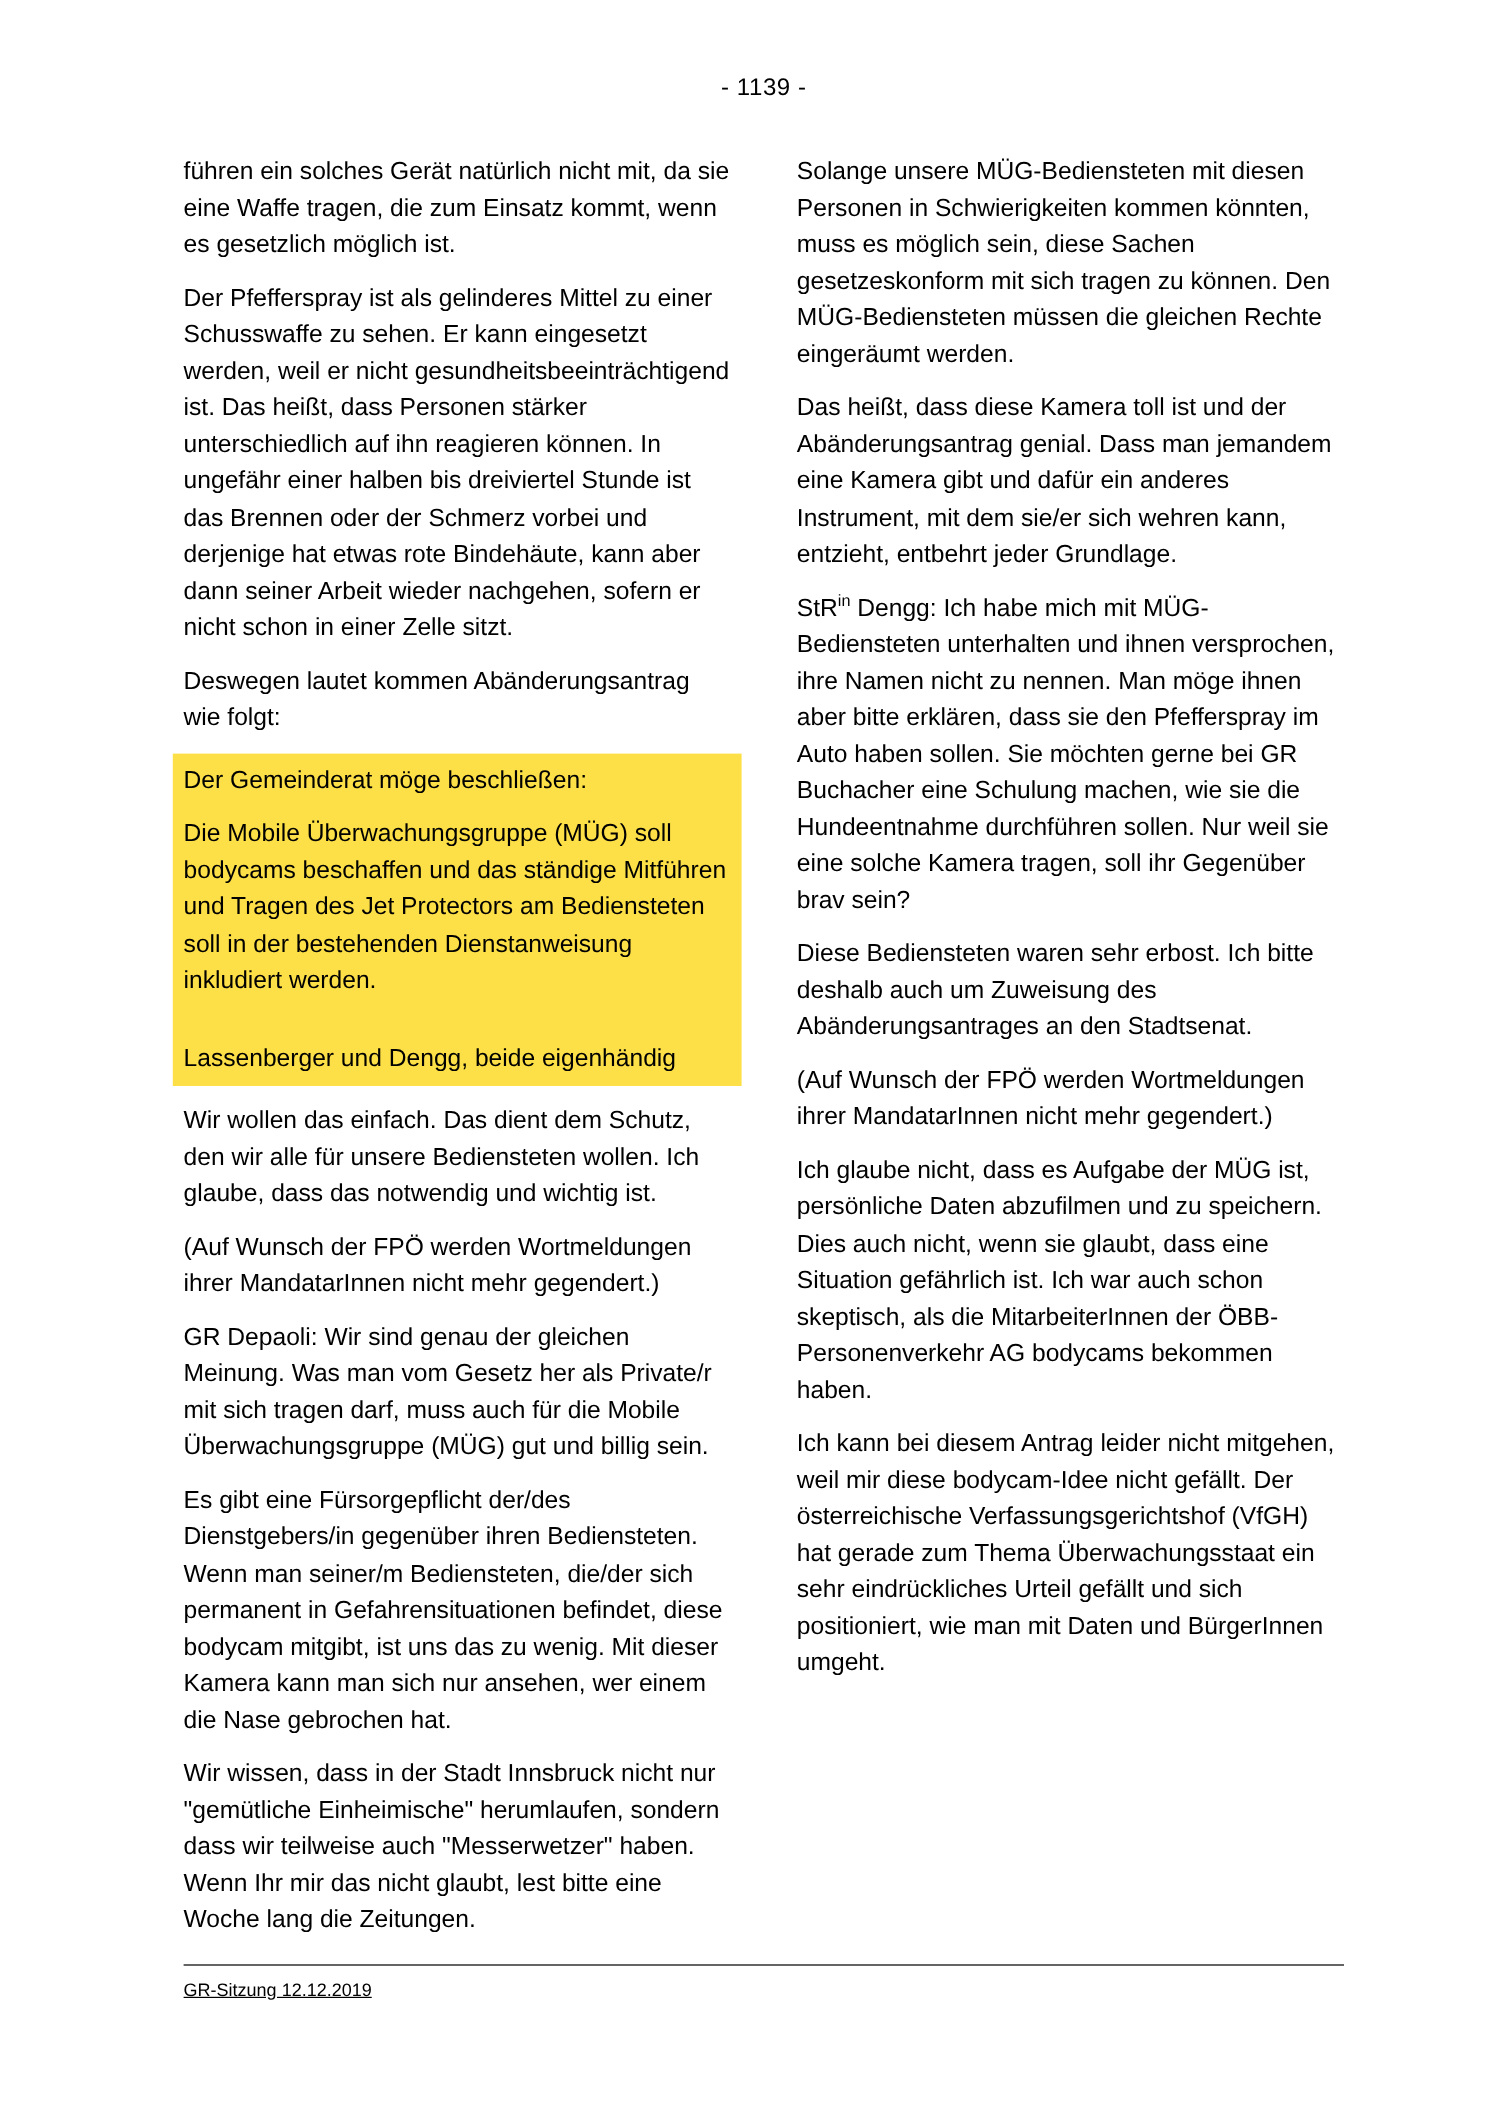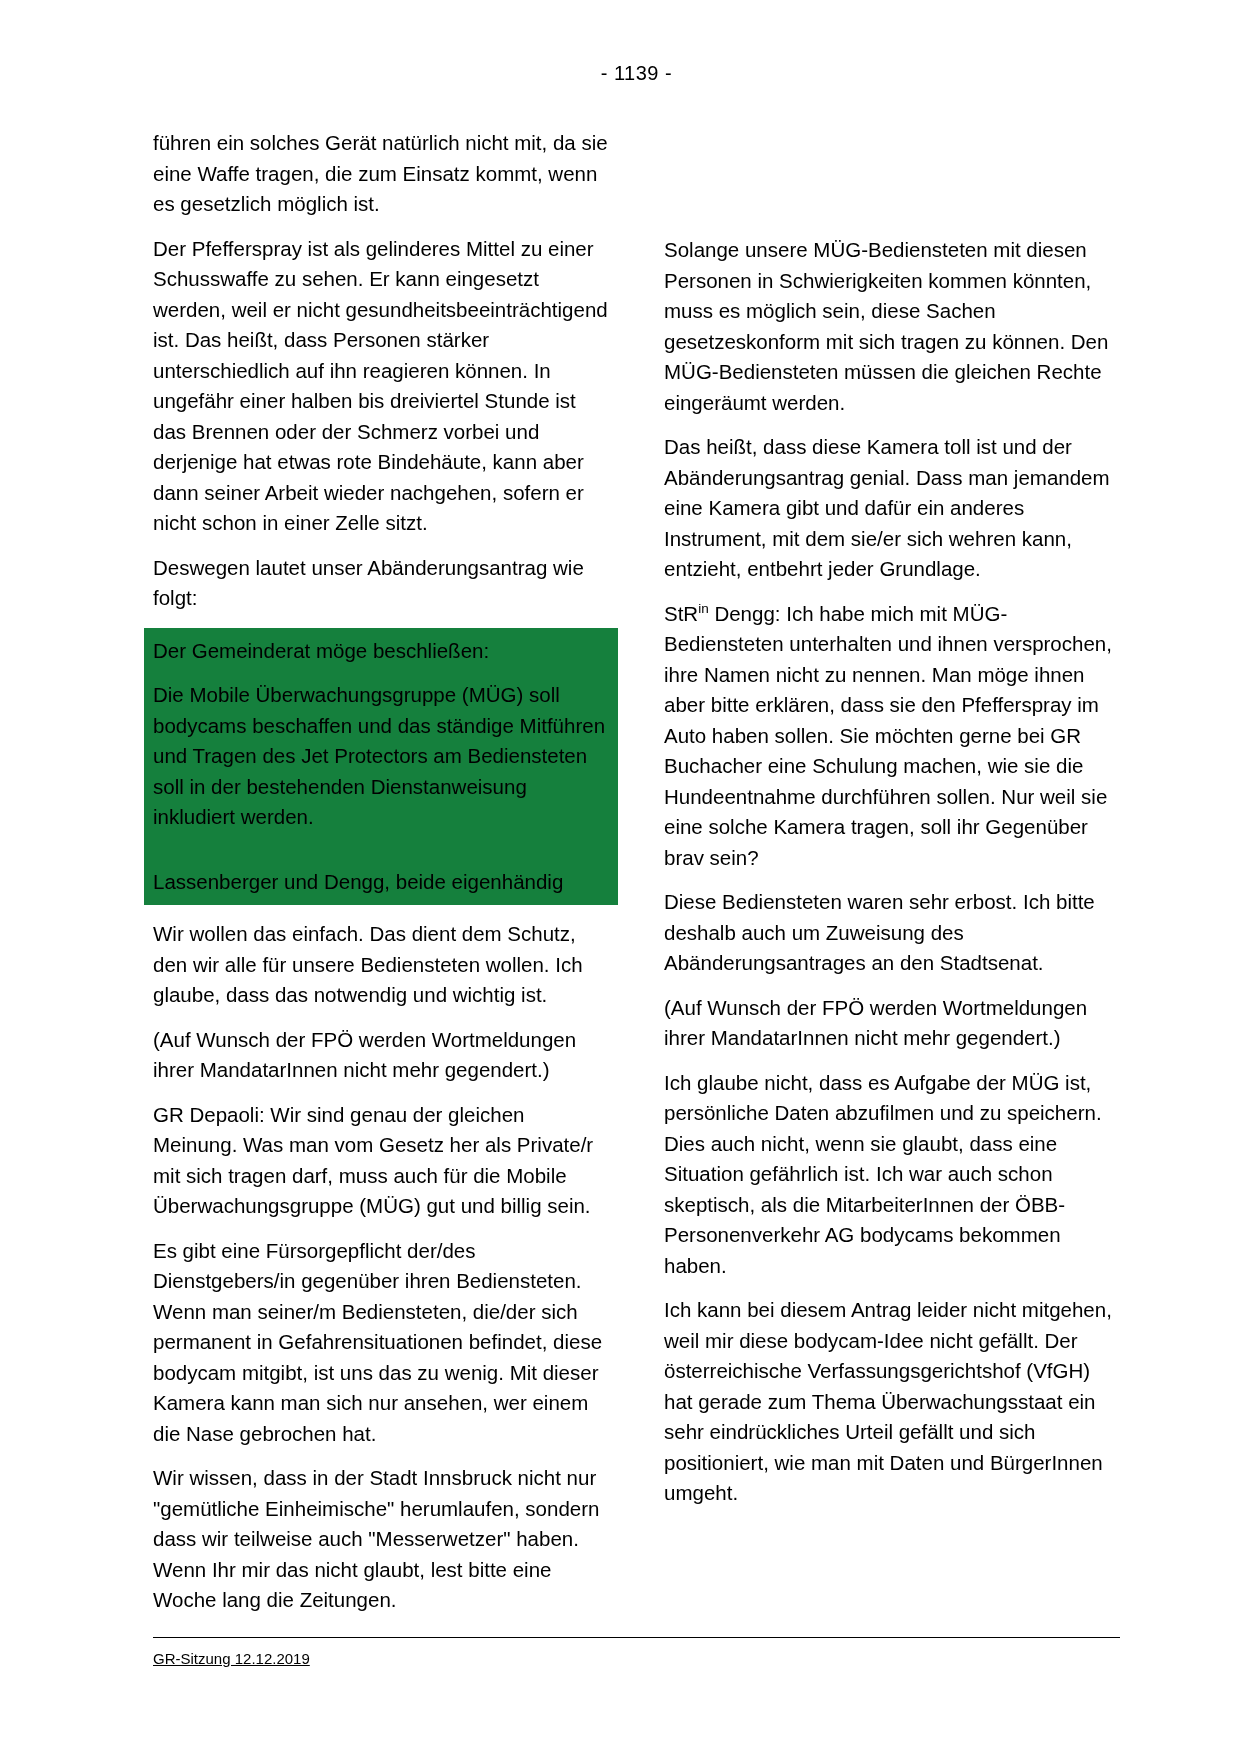--- a/index.html
+++ b/index.html
@@ -31,34 +31,33 @@
     font-size: 20px;
     letter-spacing: 0.5px;
   }
   .columns {
     position: absolute;
     top: 128px;
     left: 137px;
     width: 967px;
     display: flex;
     gap: 55px;
-    align-items: center;
   }
   .col {
     width: 456px;
   }
   p {
     margin: 0 0 14px 0;
     font-size: 20.5px;
     line-height: 30.5px;
     text-align: left;
     hyphens: manual;
   }
   .motion-block {
-    background: #15803d;
+    background: #fde047;
     padding: 8px 9px 6px 9px;
     margin: 4px 0 14px -9px;
     width: 456px;
     box-sizing: content-box;
   }
   .motion-block p {
     margin: 0 0 14px 0;
   }
   .motion-block p:last-child {
     margin-bottom: 2px;
@@ -90,21 +89,21 @@
 
 <div class="page">
 
   <div class="page-number">- 1139 -</div>
 
   <div class="columns">
 
     <div class="col">
       <p>führen ein solches Gerät natürlich nicht mit, da sie eine Waffe tragen, die zum Einsatz kommt, wenn es gesetzlich möglich ist.</p>
       <p>Der Pfefferspray ist als gelinderes Mittel zu einer Schusswaffe zu sehen. Er kann eingesetzt werden, weil er nicht gesundheitsbeeinträchtigend ist. Das heißt, dass Personen stärker unterschiedlich auf ihn reagieren können. In ungefähr einer halben bis dreiviertel Stunde ist das Brennen oder der Schmerz vorbei und derjenige hat etwas rote Bindehäute, kann aber dann seiner Arbeit wieder nachgehen, sofern er nicht schon in einer Zelle sitzt.</p>
-      <p>Deswegen lautet unser Abänderungsantrag wie folgt:</p>
+      <p>Deswegen lautet kommen Abänderungsantrag wie folgt:</p>
 
       <div class="motion-block">
         <p>Der Gemeinderat möge beschließen:</p>
         <p>Die Mobile Überwachungsgruppe (MÜG) soll bodycams beschaffen und das ständige Mitführen und Tragen des Jet Protectors am Bediensteten soll in der bestehenden Dienstanweisung inkludiert werden.</p>
         <p>Lassenberger und Dengg, beide eigenhändig</p>
       </div>
 
       <p>Wir wollen das einfach. Das dient dem Schutz, den wir alle für unsere Bediensteten wollen. Ich glaube, dass das notwendig und wichtig ist.</p>
       <p>(Auf Wunsch der FPÖ werden Wortmeldungen ihrer MandatarInnen nicht mehr gegendert.)</p>
       <p>GR Depaoli: Wir sind genau der gleichen Meinung. Was man vom Gesetz her als Private/r mit sich tragen darf, muss auch für die Mobile Überwachungsgruppe (MÜG) gut und billig sein.</p>

